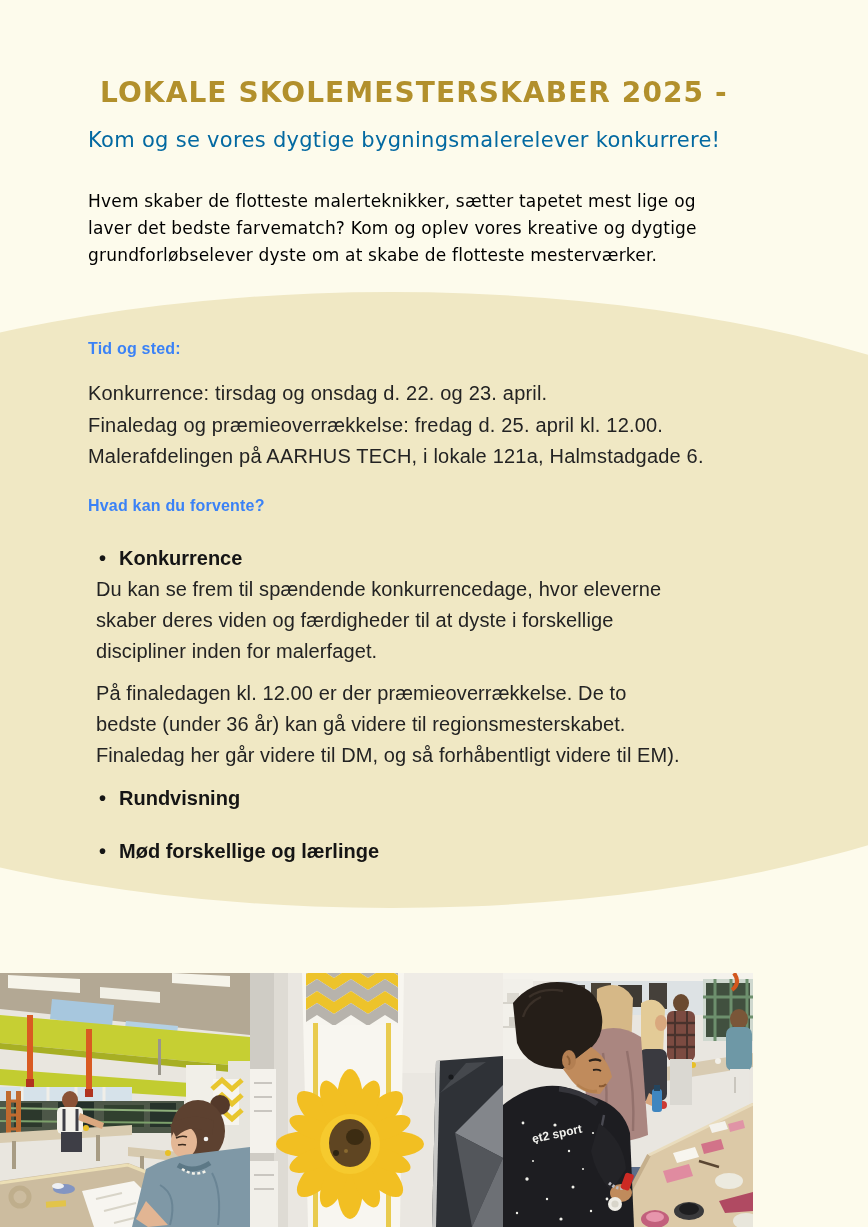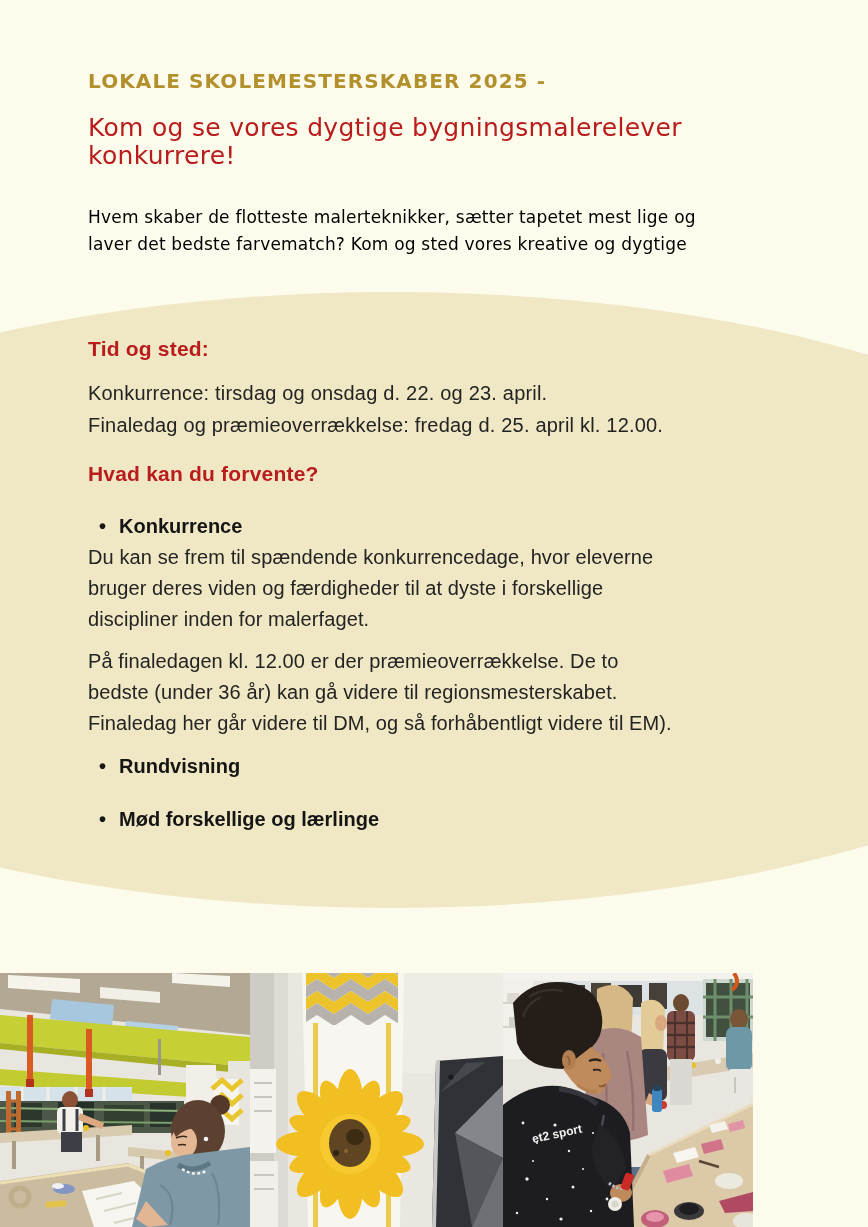--- a/index.html
+++ b/index.html
@@ -1,35 +1,35 @@
 <!DOCTYPE html>
 <html style="--bg: #FDFBEC; --blob: #F0E8C4; --gold: #B2902C; --ink: #232323;"><head>
 <meta charset="utf-8">
 <style>
   html,body{margin:0;padding:0;}
   body{width:868px;height:1227px;font-family:"DejaVu Sans",sans-serif;}
   .page{position:relative;width:868px;height:1227px;overflow:hidden;background:var(--bg,#FDFBEC);}
   .blob{position:absolute;left:-397px;top:292px;width:1576px;height:616px;border-radius:50%;
         background:var(--blob,#F0E8C4);}
   .top-text{position:absolute;left:88px;top:64px;width:740px;z-index:2;}
-  .title{margin:0;font-size:20px;line-height:34px;font-weight:bold;letter-spacing:1.1px;
+  .title{margin:12px;font-size:28px;line-height:34px;font-weight:bold;letter-spacing:1.1px;
          color:var(--gold,#B2902C);white-space:nowrap;}
-  .subtitle{margin:16px 0 0 0;font-size:25px;line-height:28px;letter-spacing:0.3px;color:#b91c1c;}
+  .subtitle{margin:16px 0 0 0;font-size:21px;line-height:28px;letter-spacing:0.3px;color:#0369a1;}
   .intro{margin-top:34px;font-size:17px;line-height:27px;letter-spacing:0.2px;color:#000000;}
   .intro div{white-space:nowrap;}
   .blob-text{position:absolute;left:88px;top:336px;width:740px;z-index:2;
              font-family:"Liberation Sans",sans-serif;color:#232323;}
-  .blob-text .h{font-size:21px;line-height:26px;font-weight:bold;color:#b91c1c;letter-spacing:0.2px;}
+  .blob-text .h{font-size:16px;line-height:26px;font-weight:bold;color:#3b82f6;letter-spacing:0.2px;}
   .schedule{margin-top:16px;font-size:20px;line-height:31.5px;letter-spacing:0.2px;}
   .schedule div{white-space:nowrap;}
   .h2{margin-top:20px;}
   .bullet{display:flex;margin-left:11px;font-size:20px;line-height:26px;font-weight:bold;color:#151515;}
   .bullet .dot{width:20px;flex:0 0 20px;font-weight:bold;}
   .b1{margin-top:26px;}
-  .para{font-size:20px;line-height:31px;letter-spacing:0.1px;}
+  .para{font-size:20px;line-height:31px;letter-spacing:0.1px;margin-left:8px;}
   .para div{white-space:nowrap;}
   .p-konk{margin-top:3px;}
   .p-fin{margin-top:11px;}
   .b2{margin-top:14px;}
   .b3{margin-top:27px;}
   .photos{position:absolute;left:0;top:973px;height:254px;display:flex;z-index:2;}
   .photo{height:254px;overflow:hidden;background:#ddd;}
   .photo svg{display:block;}
   .ph1{width:250px;}
   .ph2{width:253px;margin-left:57px;}
@@ -39,39 +39,41 @@
 <body>
 
 <div class="page">
   <div class="blob"></div>
 
   <header class="top-text">
     <h1 class="title">LOKALE SKOLEMESTERSKABER 2025 -</h1>
     <p class="subtitle">Kom og se vores dygtige bygningsmalerelever konkurrere!</p>
     <div class="intro">
       <div>Hvem skaber de flotteste malerteknikker, sætter tapetet mest lige og</div>
-      <div>laver det bedste farvematch? Kom og sted vores kreative og dygtige</div>
+      <div>laver det bedste farvematch? Kom og oplev vores kreative og dygtige</div>
+      <div>grundforløbselever dyste om at skabe de flotteste mesterværker.</div>
     </div>
   </header>
 
   <section class="blob-text">
     <div class="h">Tid og sted:</div>
     <div class="schedule">
       <div>Konkurrence: tirsdag og onsdag d. 22. og 23. april.</div>
       <div>Finaledag og præmieoverrækkelse: fredag d. 25. april kl. 12.00.</div>
+      <div>Malerafdelingen på AARHUS TECH, i lokale 121a, Halmstadgade 6.</div>
     </div>
     <div class="h h2">Hvad kan du forvente?</div>
 
     <div class="bullet b1">
       <span class="dot">•</span>
       <span>Konkurrence</span>
     </div>
     <div class="para p-konk">
       <div>Du kan se frem til spændende konkurrencedage, hvor eleverne</div>
-      <div>bruger deres viden og færdigheder til at dyste i forskellige</div>
+      <div>skaber deres viden og færdigheder til at dyste i forskellige</div>
       <div>discipliner inden for malerfaget.</div>
     </div>
     <div class="para p-fin">
       <div>På finaledagen kl. 12.00 er der præmieoverrækkelse. De to</div>
       <div>bedste (under 36 år) kan gå videre til regionsmesterskabet.</div>
       <div>Finaledag her går videre til DM, og så forhåbentligt videre til EM).</div>
     </div>
 
     <div class="bullet b2">
       <span class="dot">•</span>

